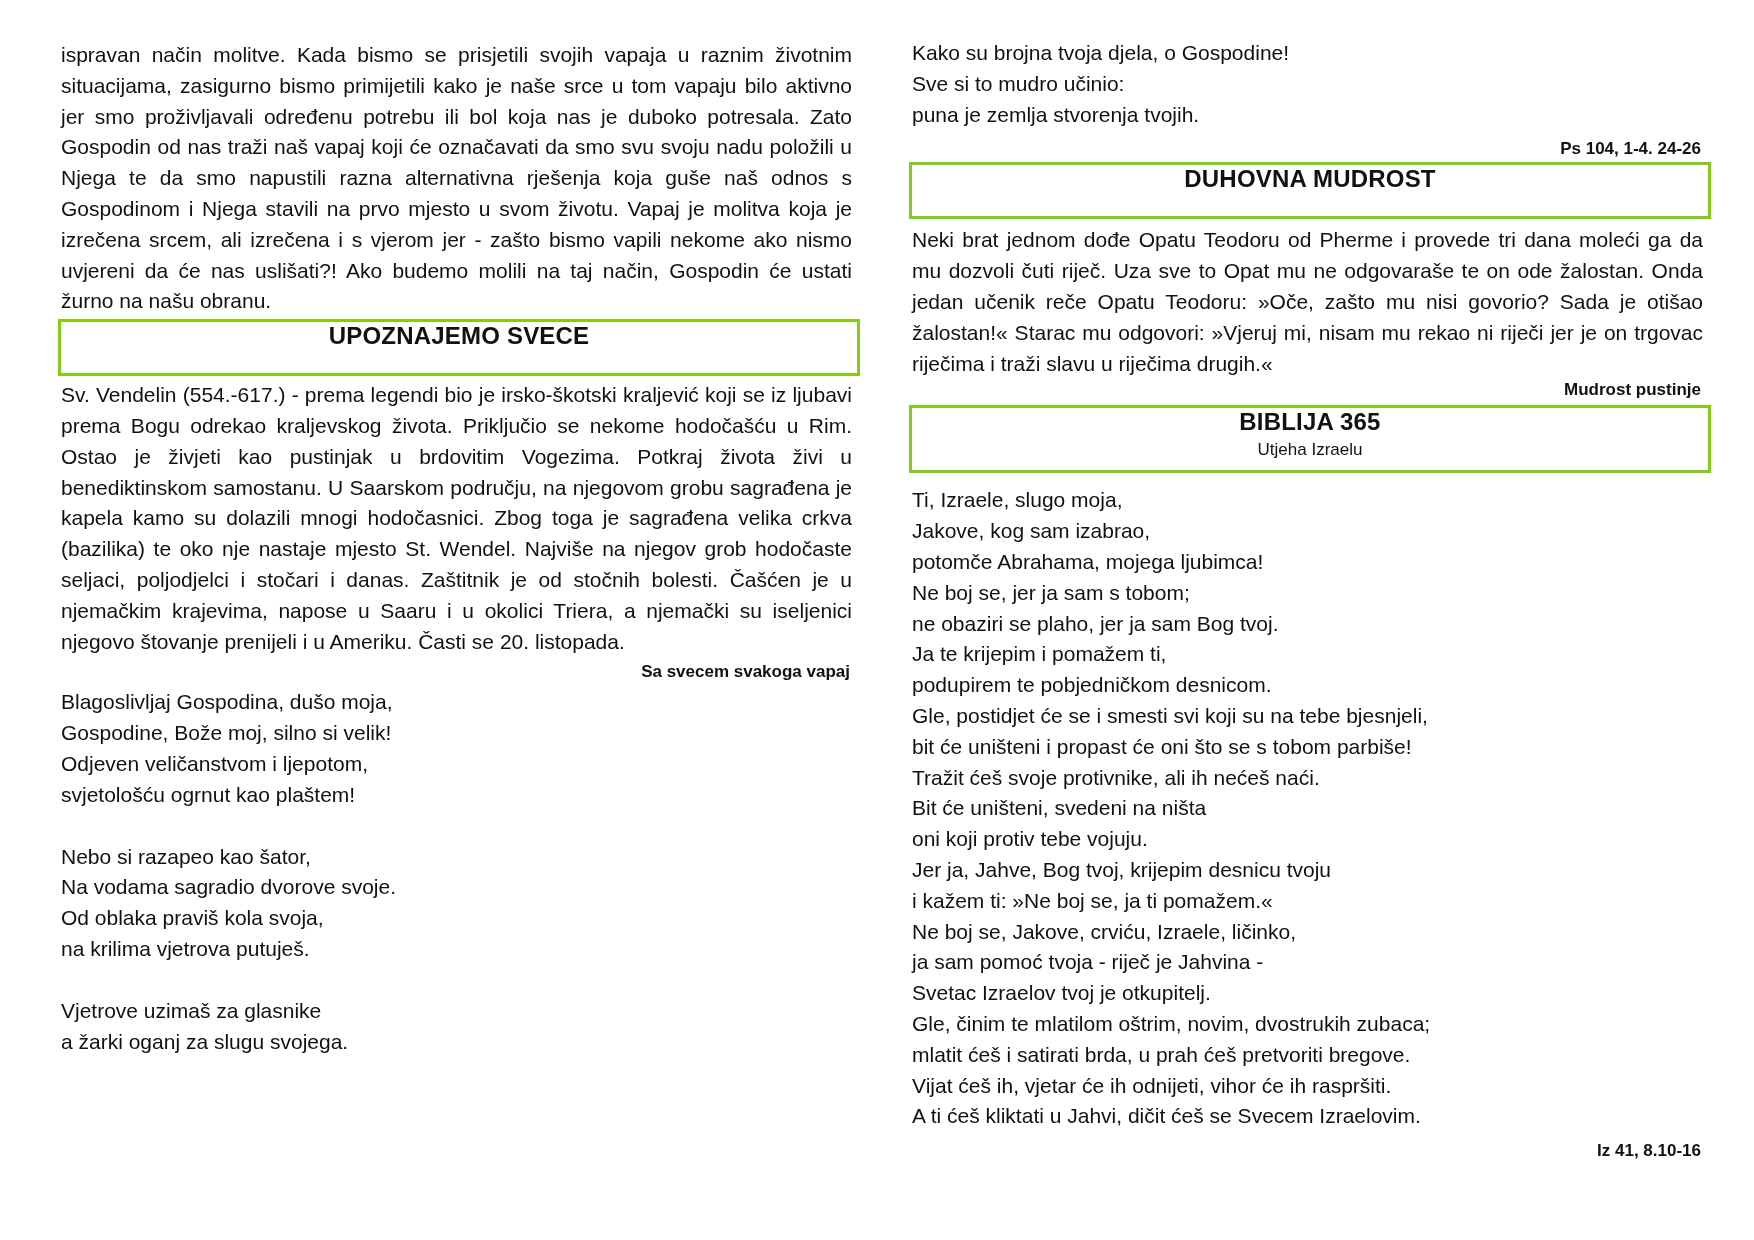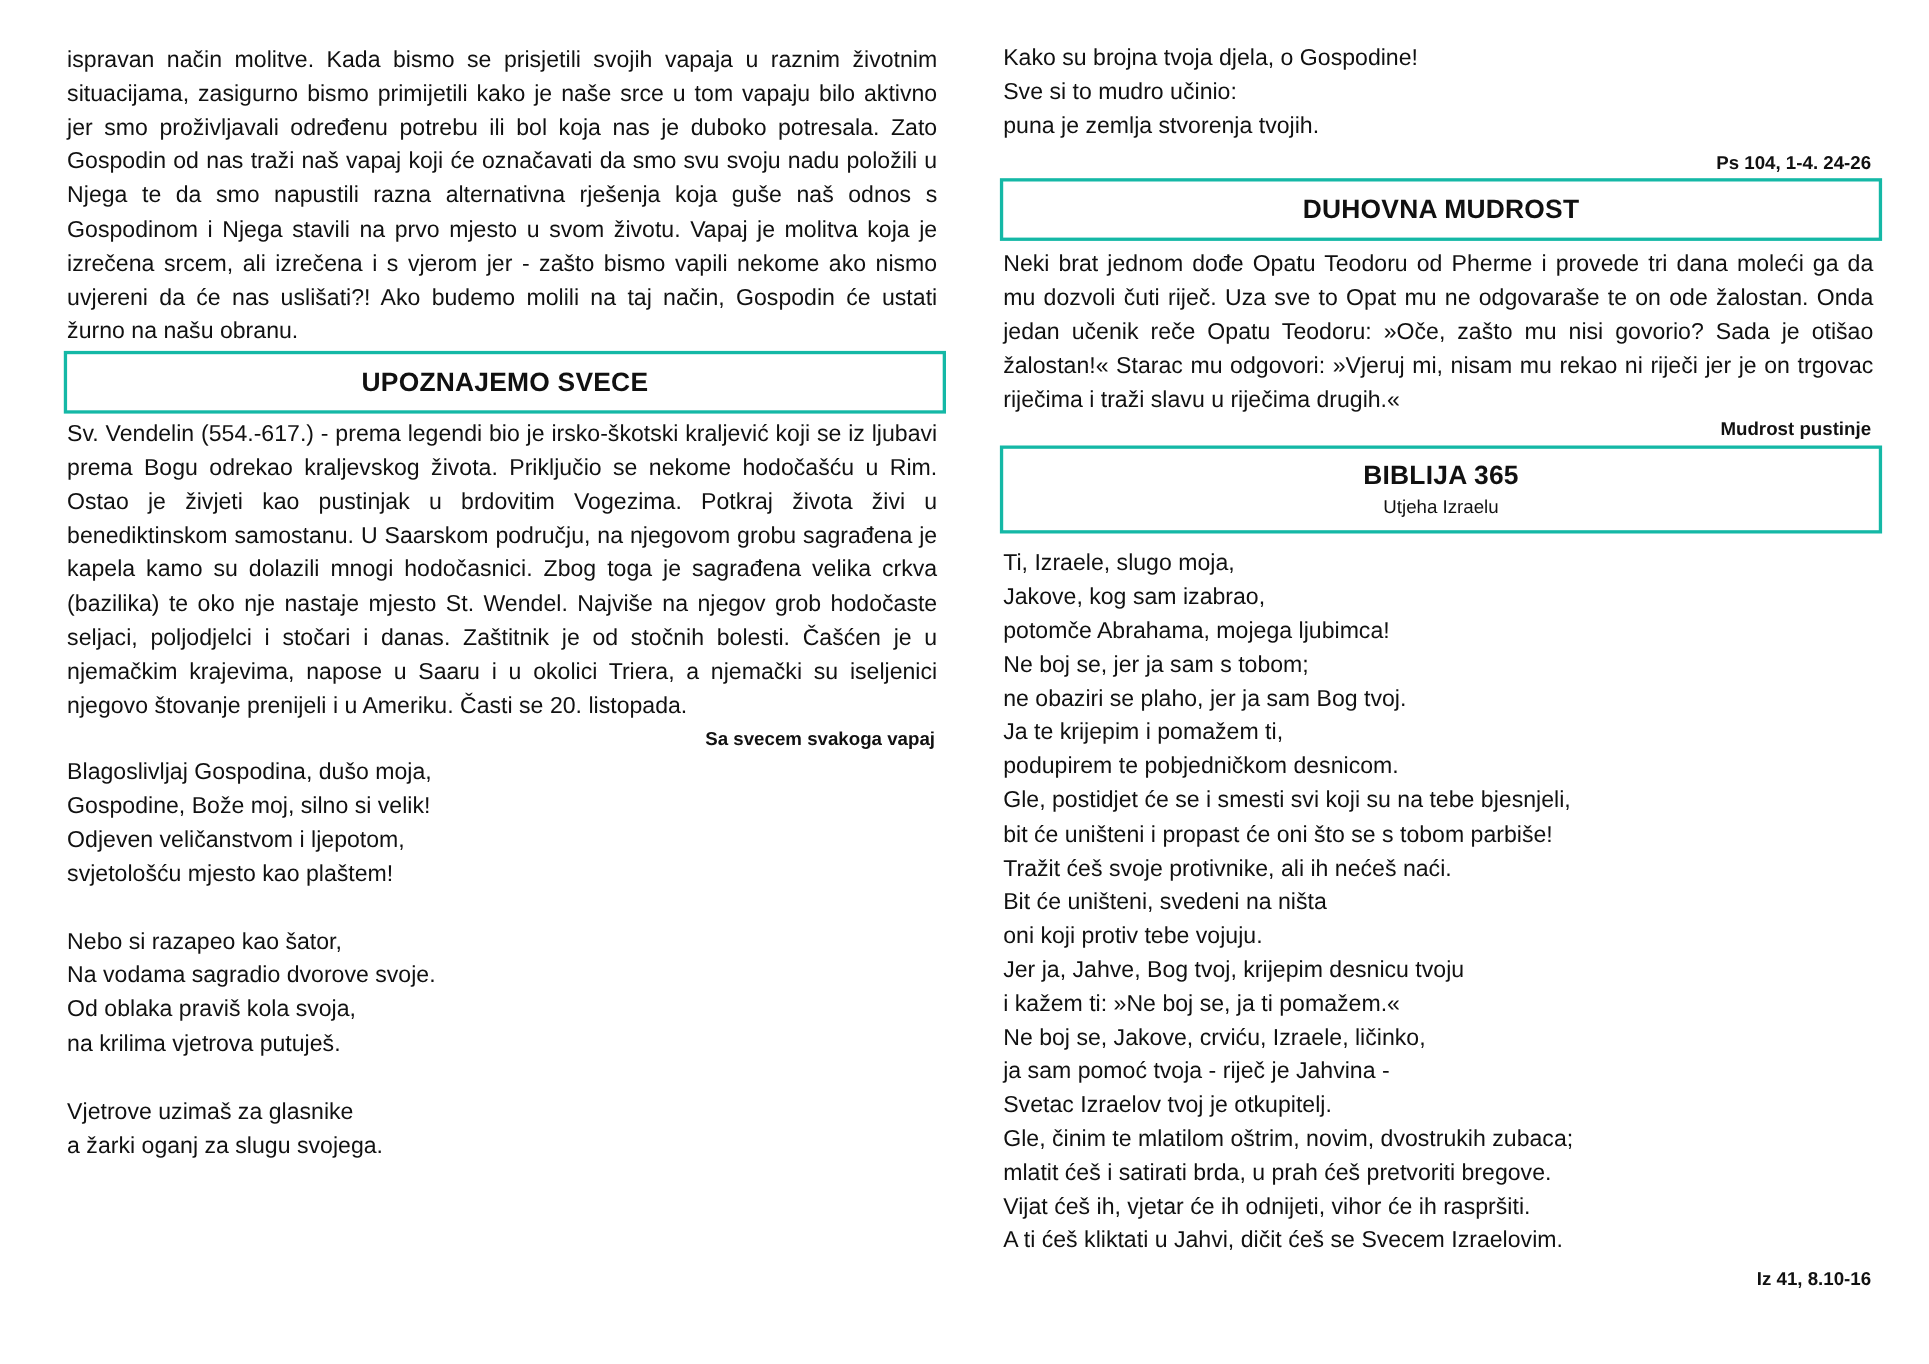--- a/index.html
+++ b/index.html
@@ -15,22 +15,22 @@
   .para {
     font-size: 21px; line-height: 30.8px; text-align: justify; margin: 0;
     text-align-last: left;
   }
   .verse { font-size: 21px; line-height: 30.8px; margin: 0; white-space: pre-line; }
   .source {
     font-size: 17px; font-weight: bold; text-align: right; margin: 0;
     line-height: 22px; padding-right: 2px;
   }
   .section-box {
-    border: 3px solid #14b8a6; box-sizing: border-box; margin-left: -3px; margin-right: -8px;
-    text-align: center; display: flex; flex-direction: column; justify-content: center;
+    border: 3px solid #84cc16; box-sizing: border-box; margin-left: -3px; margin-right: -8px;
+    text-align: center; display: flex; flex-direction: column; 
   }
   .section-title { font-size: 24px; font-weight: bold; letter-spacing: 0.2px; }
   .section-sub { font-size: 17px; margin-top: 4px; }
   .gap { height: 31px; }
 </style>
 </head>
 <body>
 
 <div class="col col-left">
   <div style="height:40px"></div>
@@ -39,21 +39,21 @@
   <div class="section-box" style="height:57px; margin-top:2px">
     <span class="section-title">UPOZNAJEMO SVECE</span>
   </div>
   <p class="para" style="margin-top:4px">Sv. Vendelin (554.-617.) - prema legendi bio je irsko-škotski kraljević koji se iz ljubavi prema Bogu odrekao kraljevskog života. Priključio se nekome hodočašću u Rim. Ostao je živjeti kao pustinjak u brdovitim Vogezima. Potkraj života živi u benediktinskom samostanu. U Saarskom području, na njegovom grobu sagrađena je kapela kamo su dolazili mnogi hodočasnici. Zbog toga je sagrađena velika crkva (bazilika) te oko nje nastaje mjesto St. Wendel. Najviše na njegov grob hodočaste seljaci, poljodjelci i stočari i danas. Zaštitnik je od stočnih bolesti. Čašćen je u njemačkim krajevima, napose u Saaru i u okolici Triera, a njemački su iseljenici njegovo štovanje prenijeli i u Ameriku. Časti se 20. listopada.</p>
   <p class="source" style="margin-top:4px">Sa svecem svakoga vapaj</p>
 
   <div style="height:4px"></div>
   <p class="verse">Blagoslivljaj Gospodina, dušo moja,
 Gospodine, Bože moj, silno si velik!
 Odjeven veličanstvom i ljepotom,
-svjetološću mjesto kao plaštem!</p>
+svjetološću ogrnut kao plaštem!</p>
   <div class="gap"></div>
   <p class="verse">Nebo si razapeo kao šator,
 Na vodama sagradio dvorove svoje.
 Od oblaka praviš kola svoja,
 na krilima vjetrova putuješ.</p>
   <div class="gap"></div>
   <p class="verse">Vjetrove uzimaš za glasnike
 a žarki oganj za slugu svojega.</p>
 </div>
 
@@ -63,21 +63,21 @@
 Sve si to mudro učinio:
 puna je zemlja stvorenja tvojih.</p>
   <p class="source" style="margin-top:8px">Ps 104, 1-4. 24-26</p>
 
   <div class="section-box" style="height:57px; margin-top:2px">
     <span class="section-title">DUHOVNA MUDROST</span>
   </div>
   <p class="para" style="margin-top:6px">Neki brat jednom dođe Opatu Teodoru od Pherme i provede tri dana moleći ga da mu dozvoli čuti riječ. Uza sve to Opat mu ne odgovaraše te on ode žalostan. Onda jedan učenik reče Opatu Teodoru: »Oče, zašto mu nisi govorio? Sada je otišao žalostan!« Starac mu odgovori: »Vjeruj mi, nisam mu rekao ni riječi jer je on trgovac riječima i traži slavu u riječima drugih.«</p>
   <p class="source" style="margin-top:0px">Mudrost pustinje</p>
 
-  <div class="section-box" style="height:80px; margin-top:4px">
+  <div class="section-box" style="height:68px; margin-top:4px">
     <span class="section-title">BIBLIJA 365</span>
     <span class="section-sub">Utjeha Izraelu</span>
   </div>
   <div style="height:12px"></div>
   <p class="verse">Ti, Izraele, slugo moja,
 Jakove, kog sam izabrao,
 potomče Abrahama, mojega ljubimca!
 Ne boj se, jer ja sam s tobom;
 ne obaziri se plaho, jer ja sam Bog tvoj.
 Ja te krijepim i pomažem ti,

